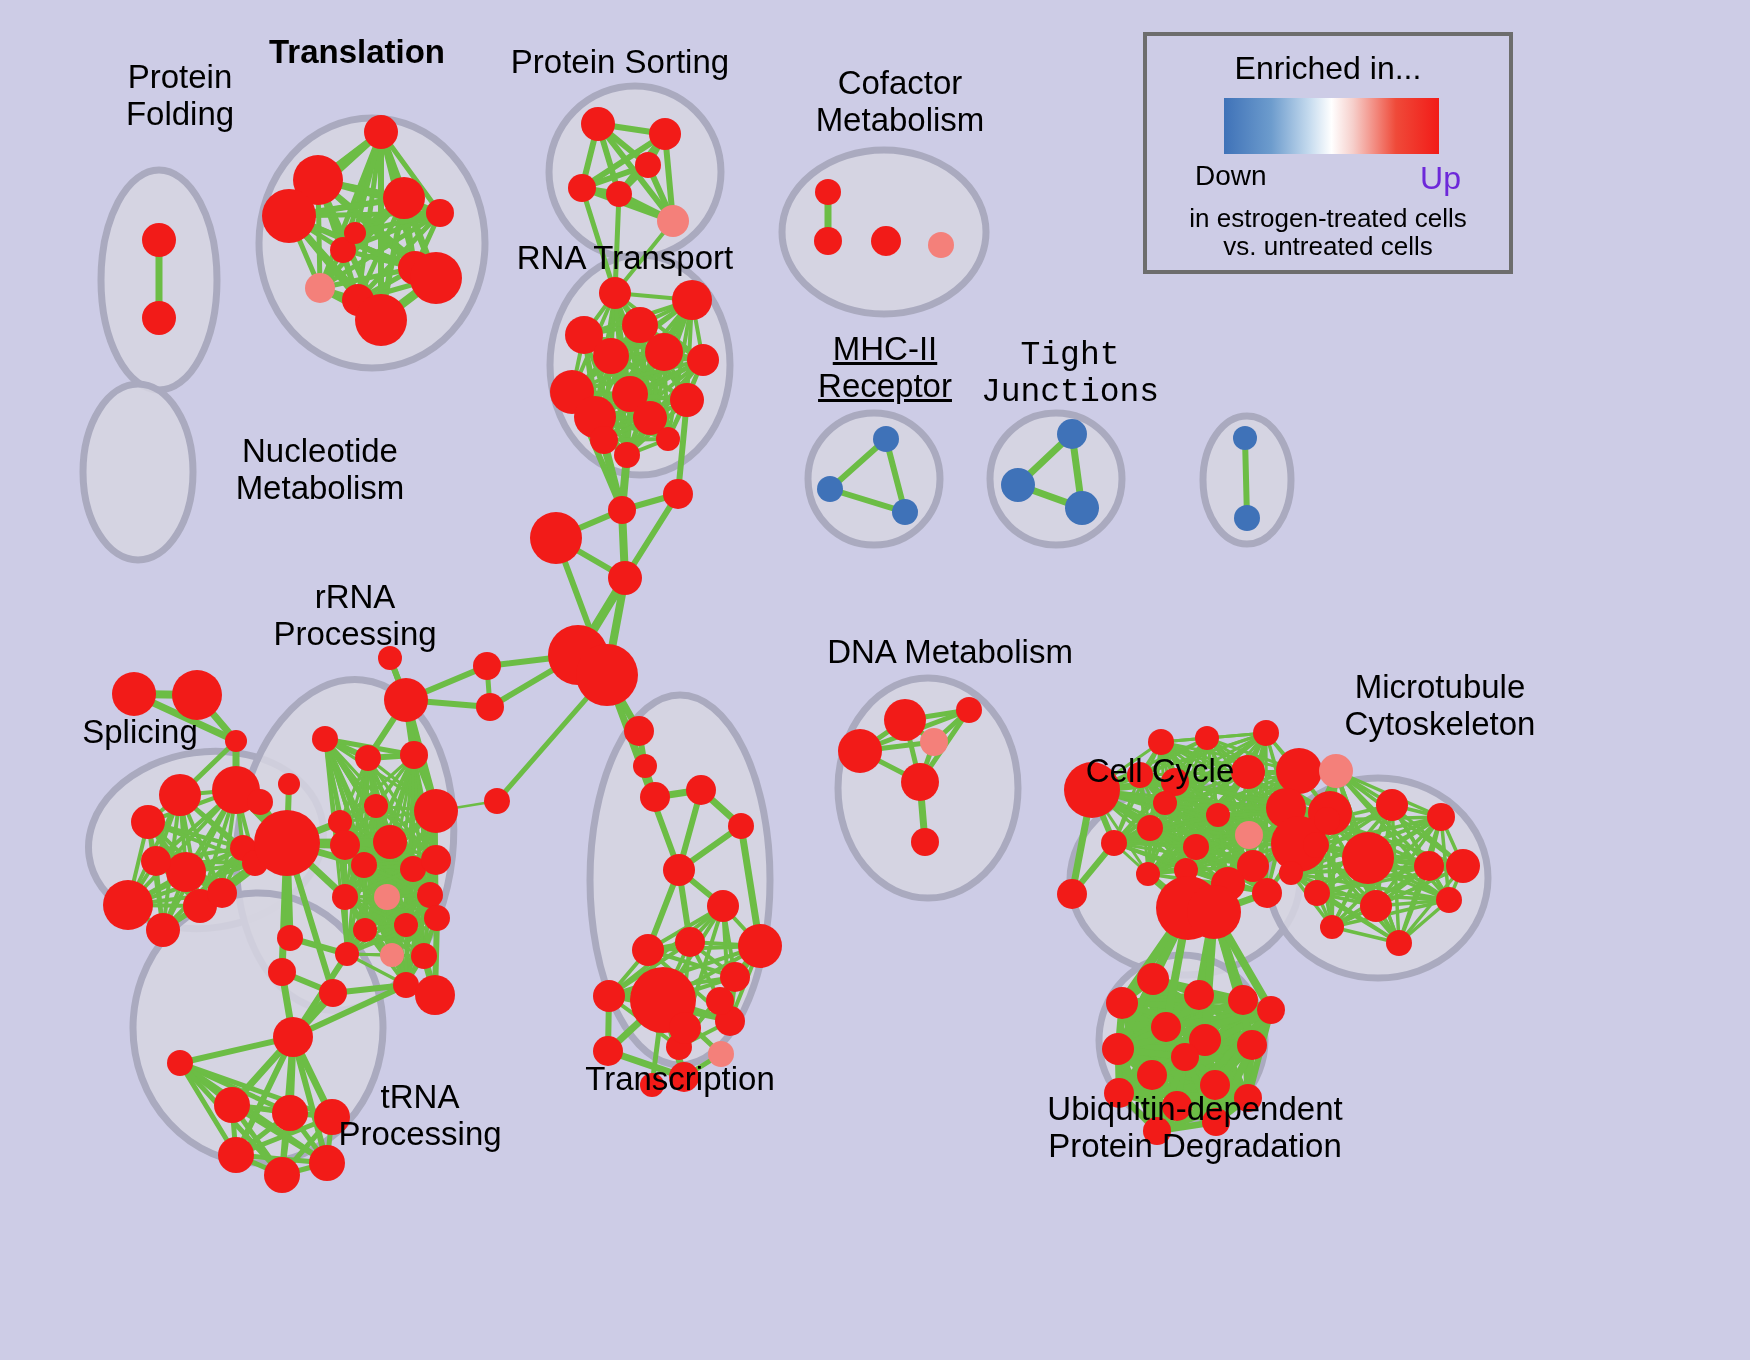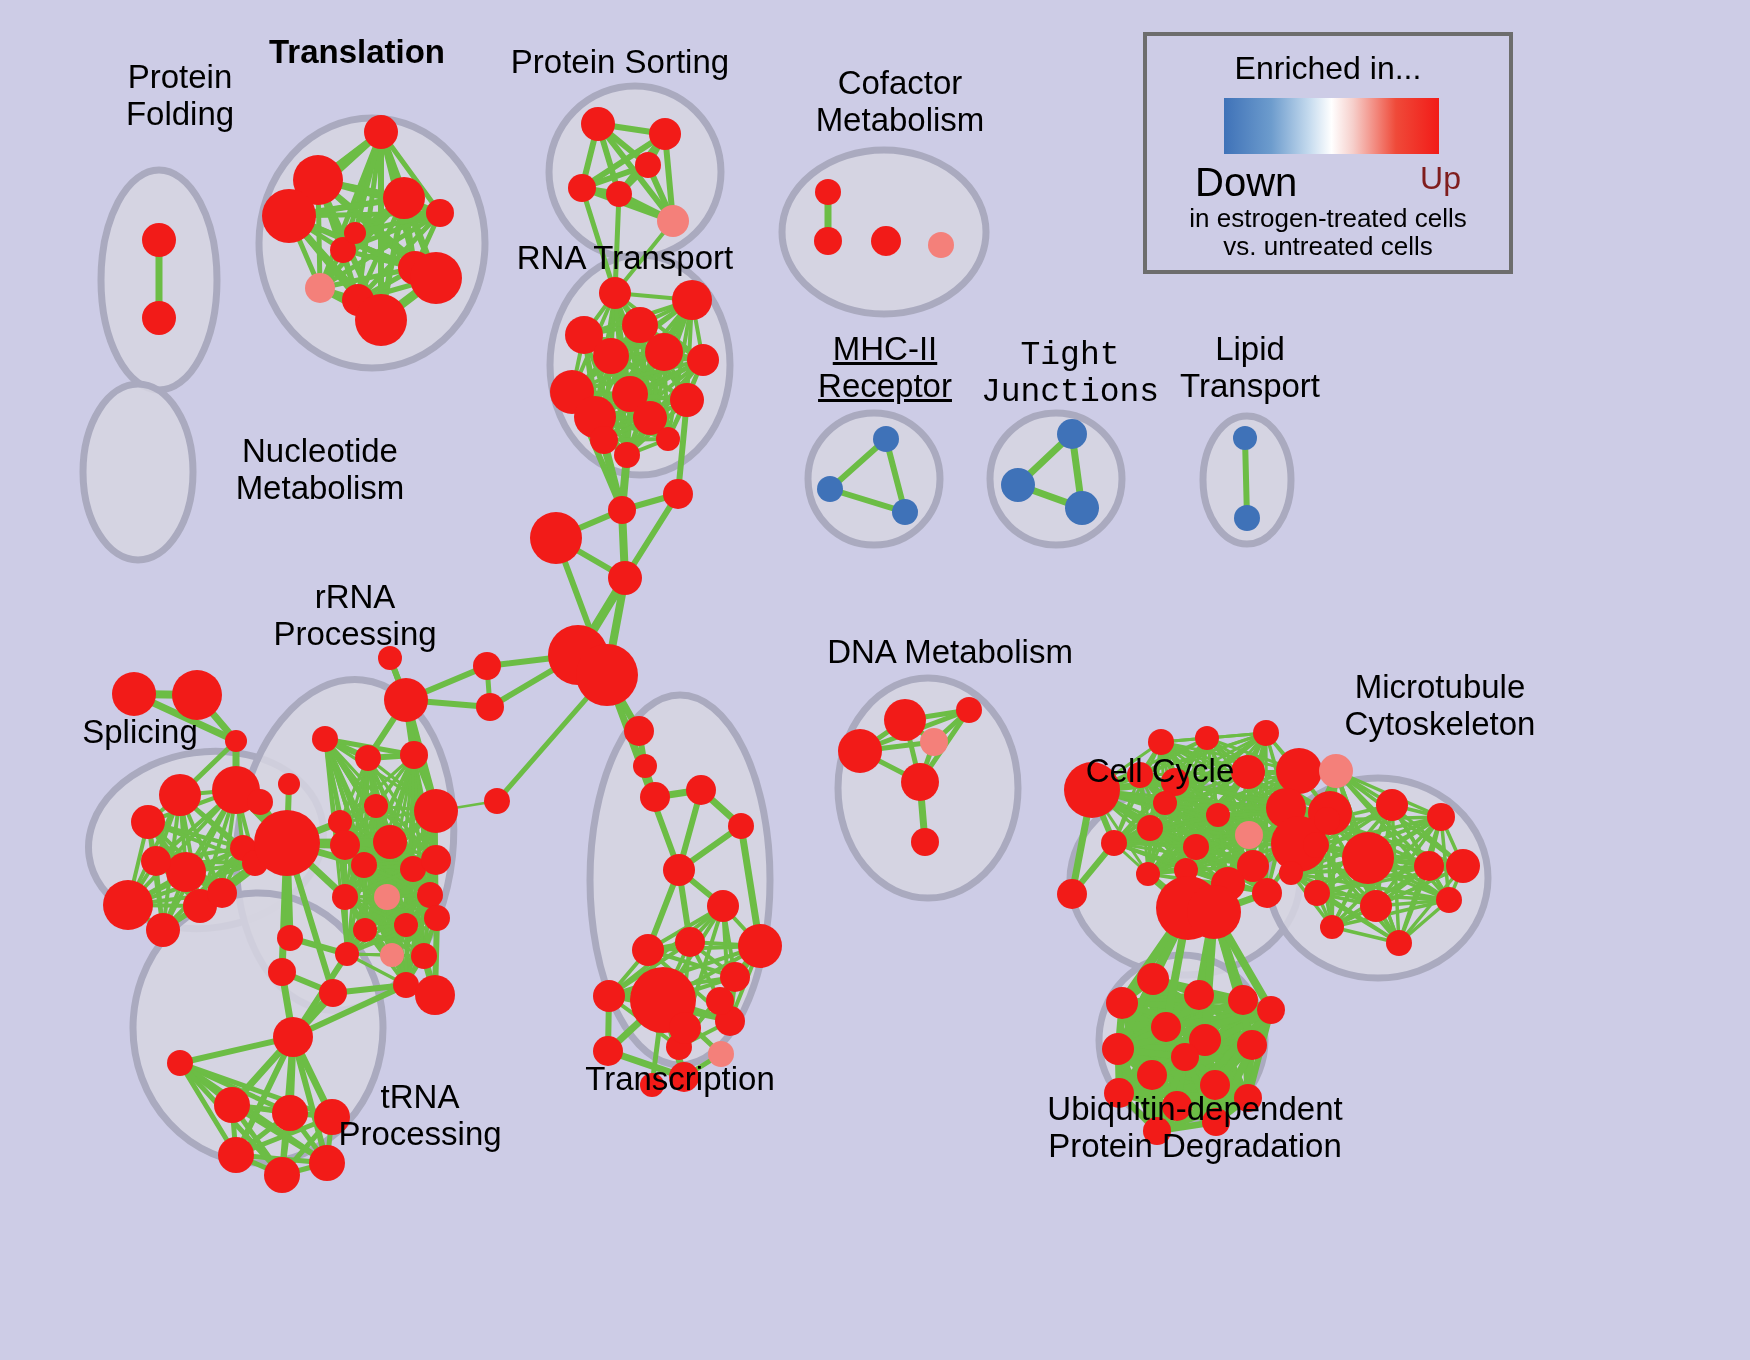--- a/index.html
+++ b/index.html
@@ -9,22 +9,22 @@
   svg#net{position:absolute;left:0;top:0;width:1750px;height:1360px;}
   .clabel{position:absolute;color:#000;font-size:33px;line-height:37px;
           text-align:center;white-space:pre;font-weight:400;}
   .legend-box{position:absolute;left:1143px;top:32px;width:370px;height:242px;
       background:#cdcce6;border:4px solid #6d6d6d;box-sizing:border-box;padding-left:39px;}
   .legend-title{position:absolute;left:0;right:0;top:14px;text-align:center;
       font-size:32px;color:#000;}
   .legend-bar{position:absolute;left:77px;top:62px;width:215px;height:56px;
       background:linear-gradient(to right,#3f72b8 0%,#6d9ccd 22%,#c7dcef 40%,
       #ffffff 50%,#f6cfcb 60%,#ef4a39 80%,#f21b18 100%);}
-  .legend-down{position:absolute;left:48px;top:124px;font-size:40px;color:#000;}
-  .legend-up{position:absolute;right:48px;top:124px;font-size:32px;color:#7f1d1d;}
+  .legend-down{position:absolute;left:48px;top:124px;font-size:28px;color:#000;}
+  .legend-up{position:absolute;right:48px;top:124px;font-size:32px;color:#6d28d9;}
   .legend-sub{position:absolute;left:0;right:0;top:168px;text-align:center;
       font-size:26px;line-height:28px;color:#000;white-space:pre;}
 </style>
 </head>
 <body>
 
 <div id="stage">
 
   <svg id="net" viewBox="0 0 1750 1360" xmlns="http://www.w3.org/2000/svg">
     <g id="cluster-ellipses">
@@ -1350,22 +1350,20 @@
   <div class="clabel" style="left:480px;top:43px;width:280px;">Protein Sorting</div>
   <div class="clabel" style="left:485px;top:227px;width:280px;margin-top:12px;">RNA Transport</div>
   <div class="clabel" style="left:775px;top:64px;width:250px;">Cofactor
 Metabolism</div>
   <div class="clabel" style="left:195px;top:432px;width:250px;">Nucleotide
 Metabolism</div>
   <div class="clabel" style="left:790px;top:330px;width:190px;text-decoration:underline;">MHC-II
 Receptor</div>
   <div class="clabel" style="left:975px;top:337px;width:190px;font-family:Liberation Mono, monospace;">Tight
 Junctions</div>
-  <div class="clabel" style="left:1155px;top:330px;width:190px;">Lipid
-Transport</div>
   <div class="clabel" style="left:50px;top:713px;width:180px;">Splicing</div>
   <div class="clabel" style="left:245px;top:578px;width:220px;">rRNA
 Processing</div>
   <div class="clabel" style="left:310px;top:1078px;width:220px;">tRNA
 Processing</div>
   <div class="clabel" style="left:555px;top:1060px;width:250px;">Transcription</div>
   <div class="clabel" style="left:800px;top:633px;width:300px;">DNA Metabolism</div>
   <div class="clabel" style="left:1050px;top:752px;width:220px;">Cell Cycle</div>
   <div class="clabel" style="left:1285px;top:668px;width:310px;">Microtubule
 Cytoskeleton</div>

